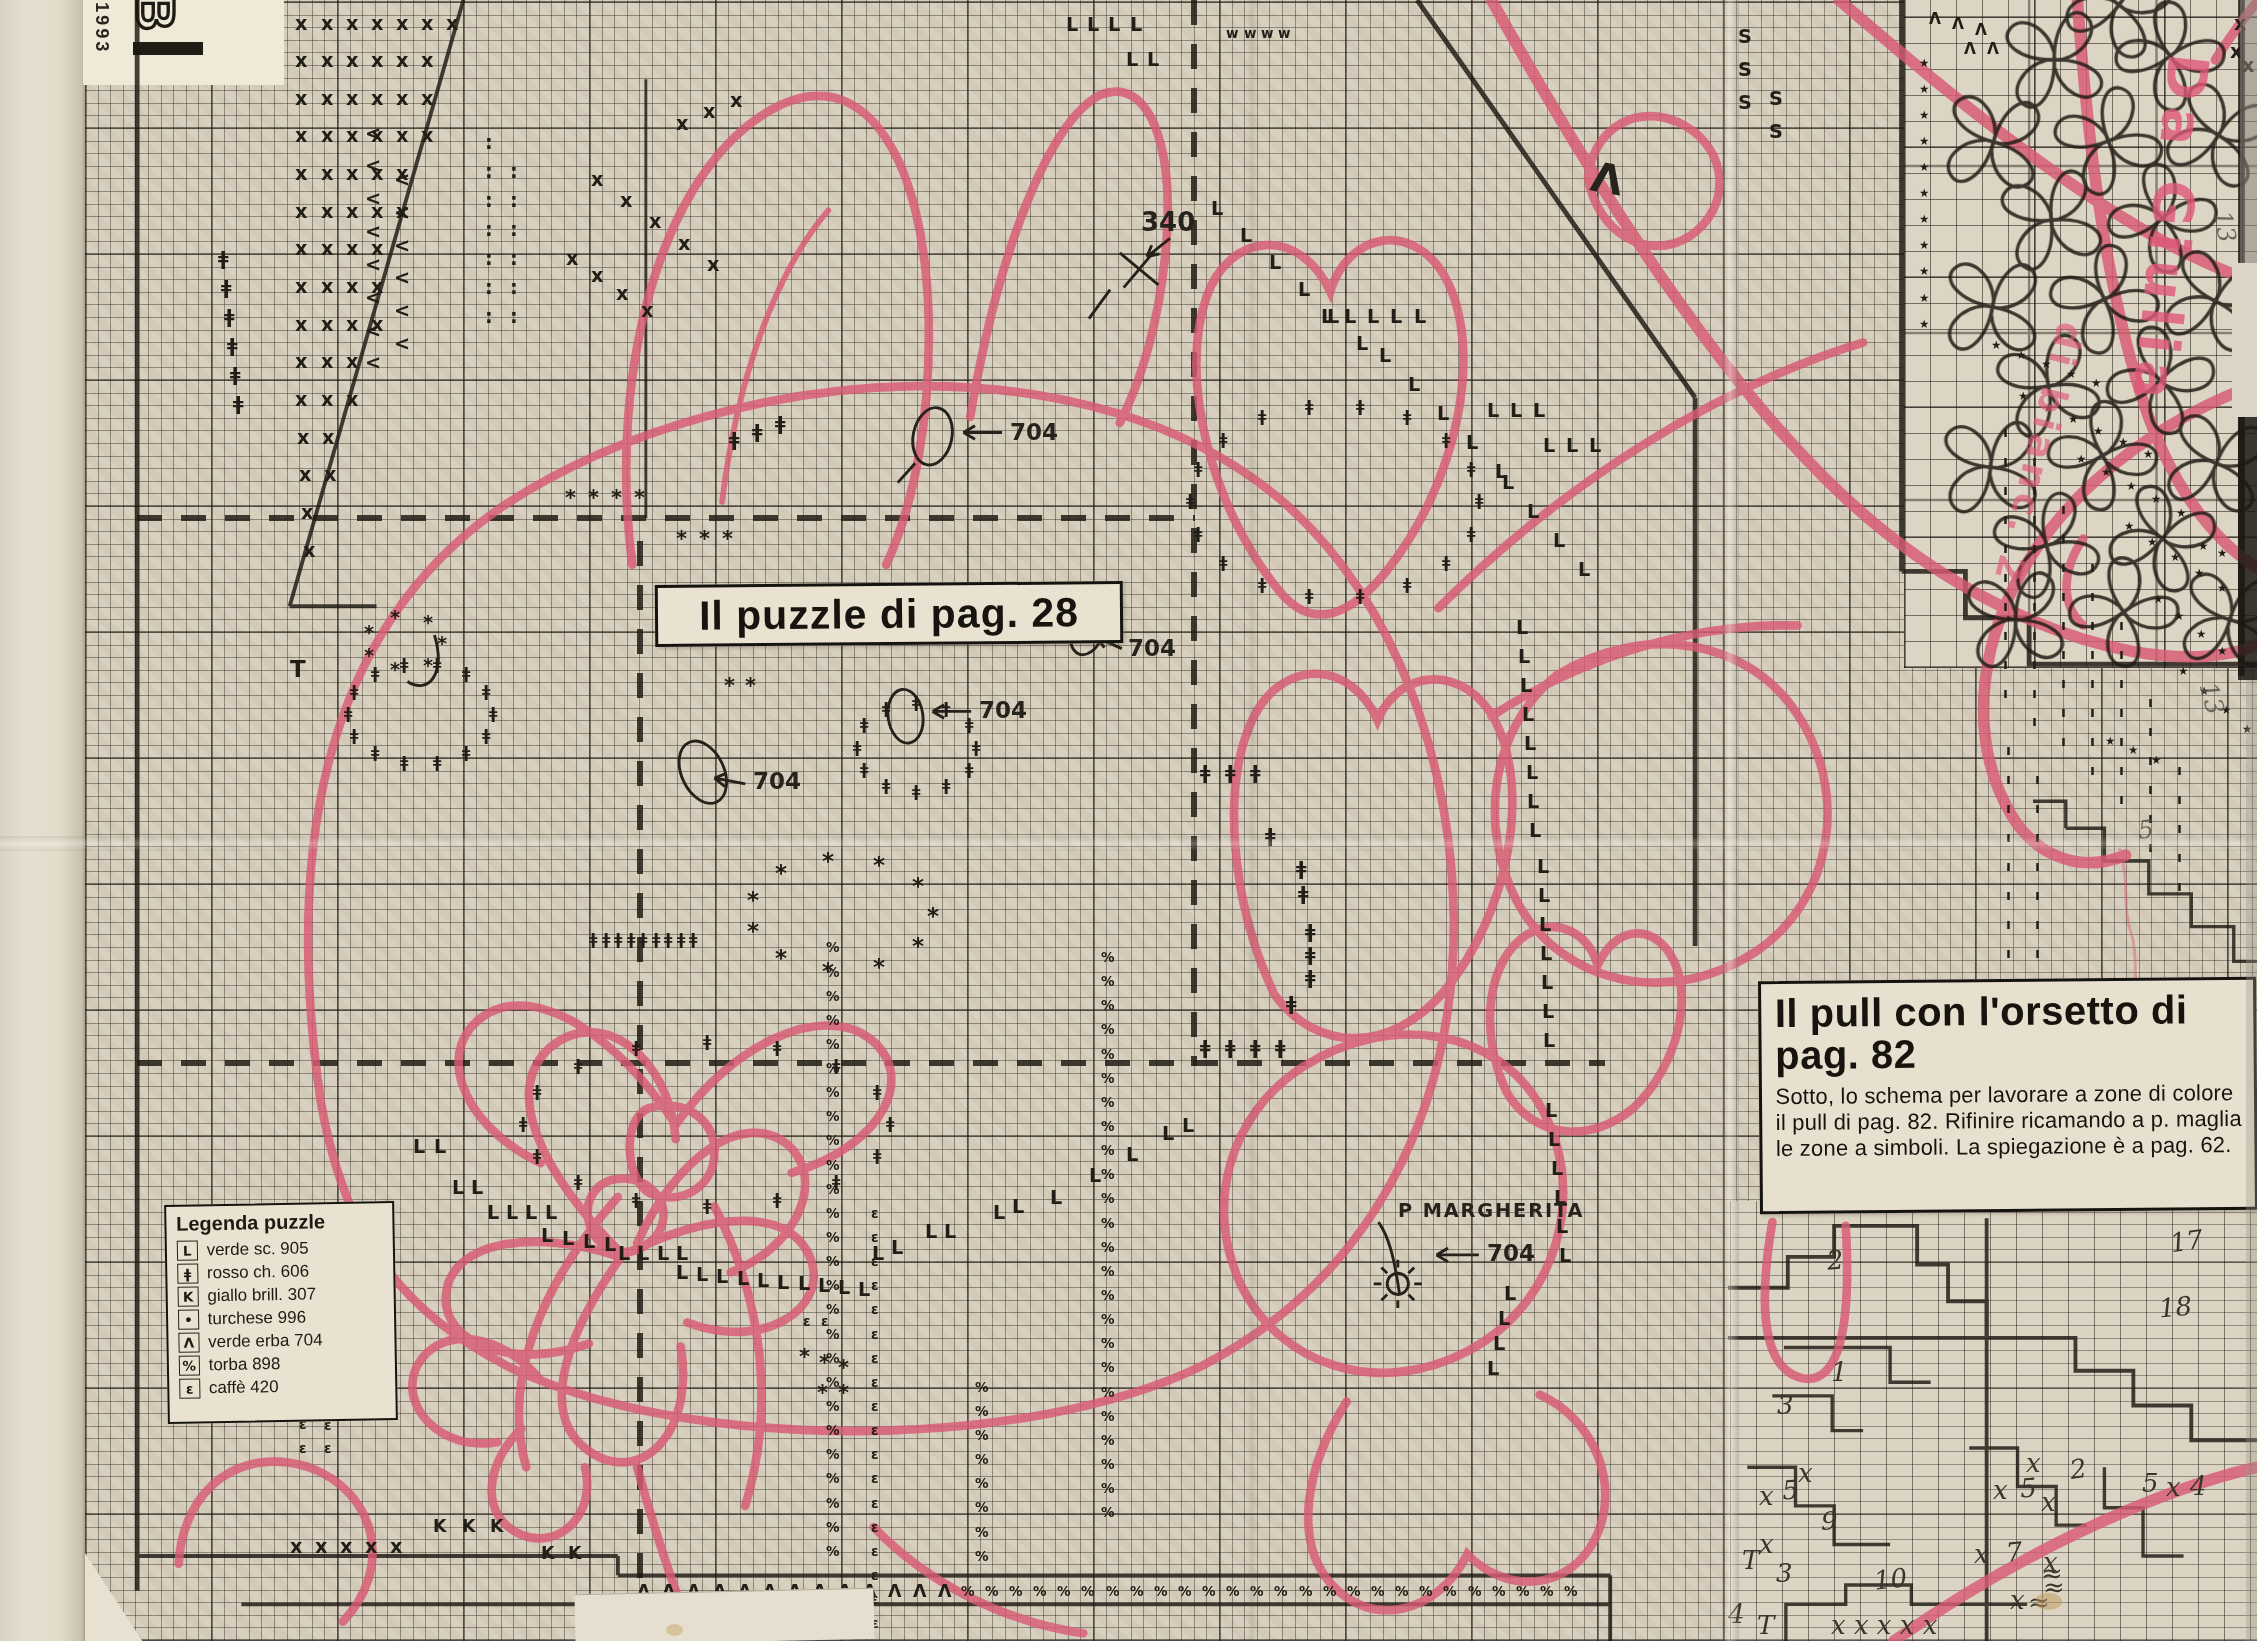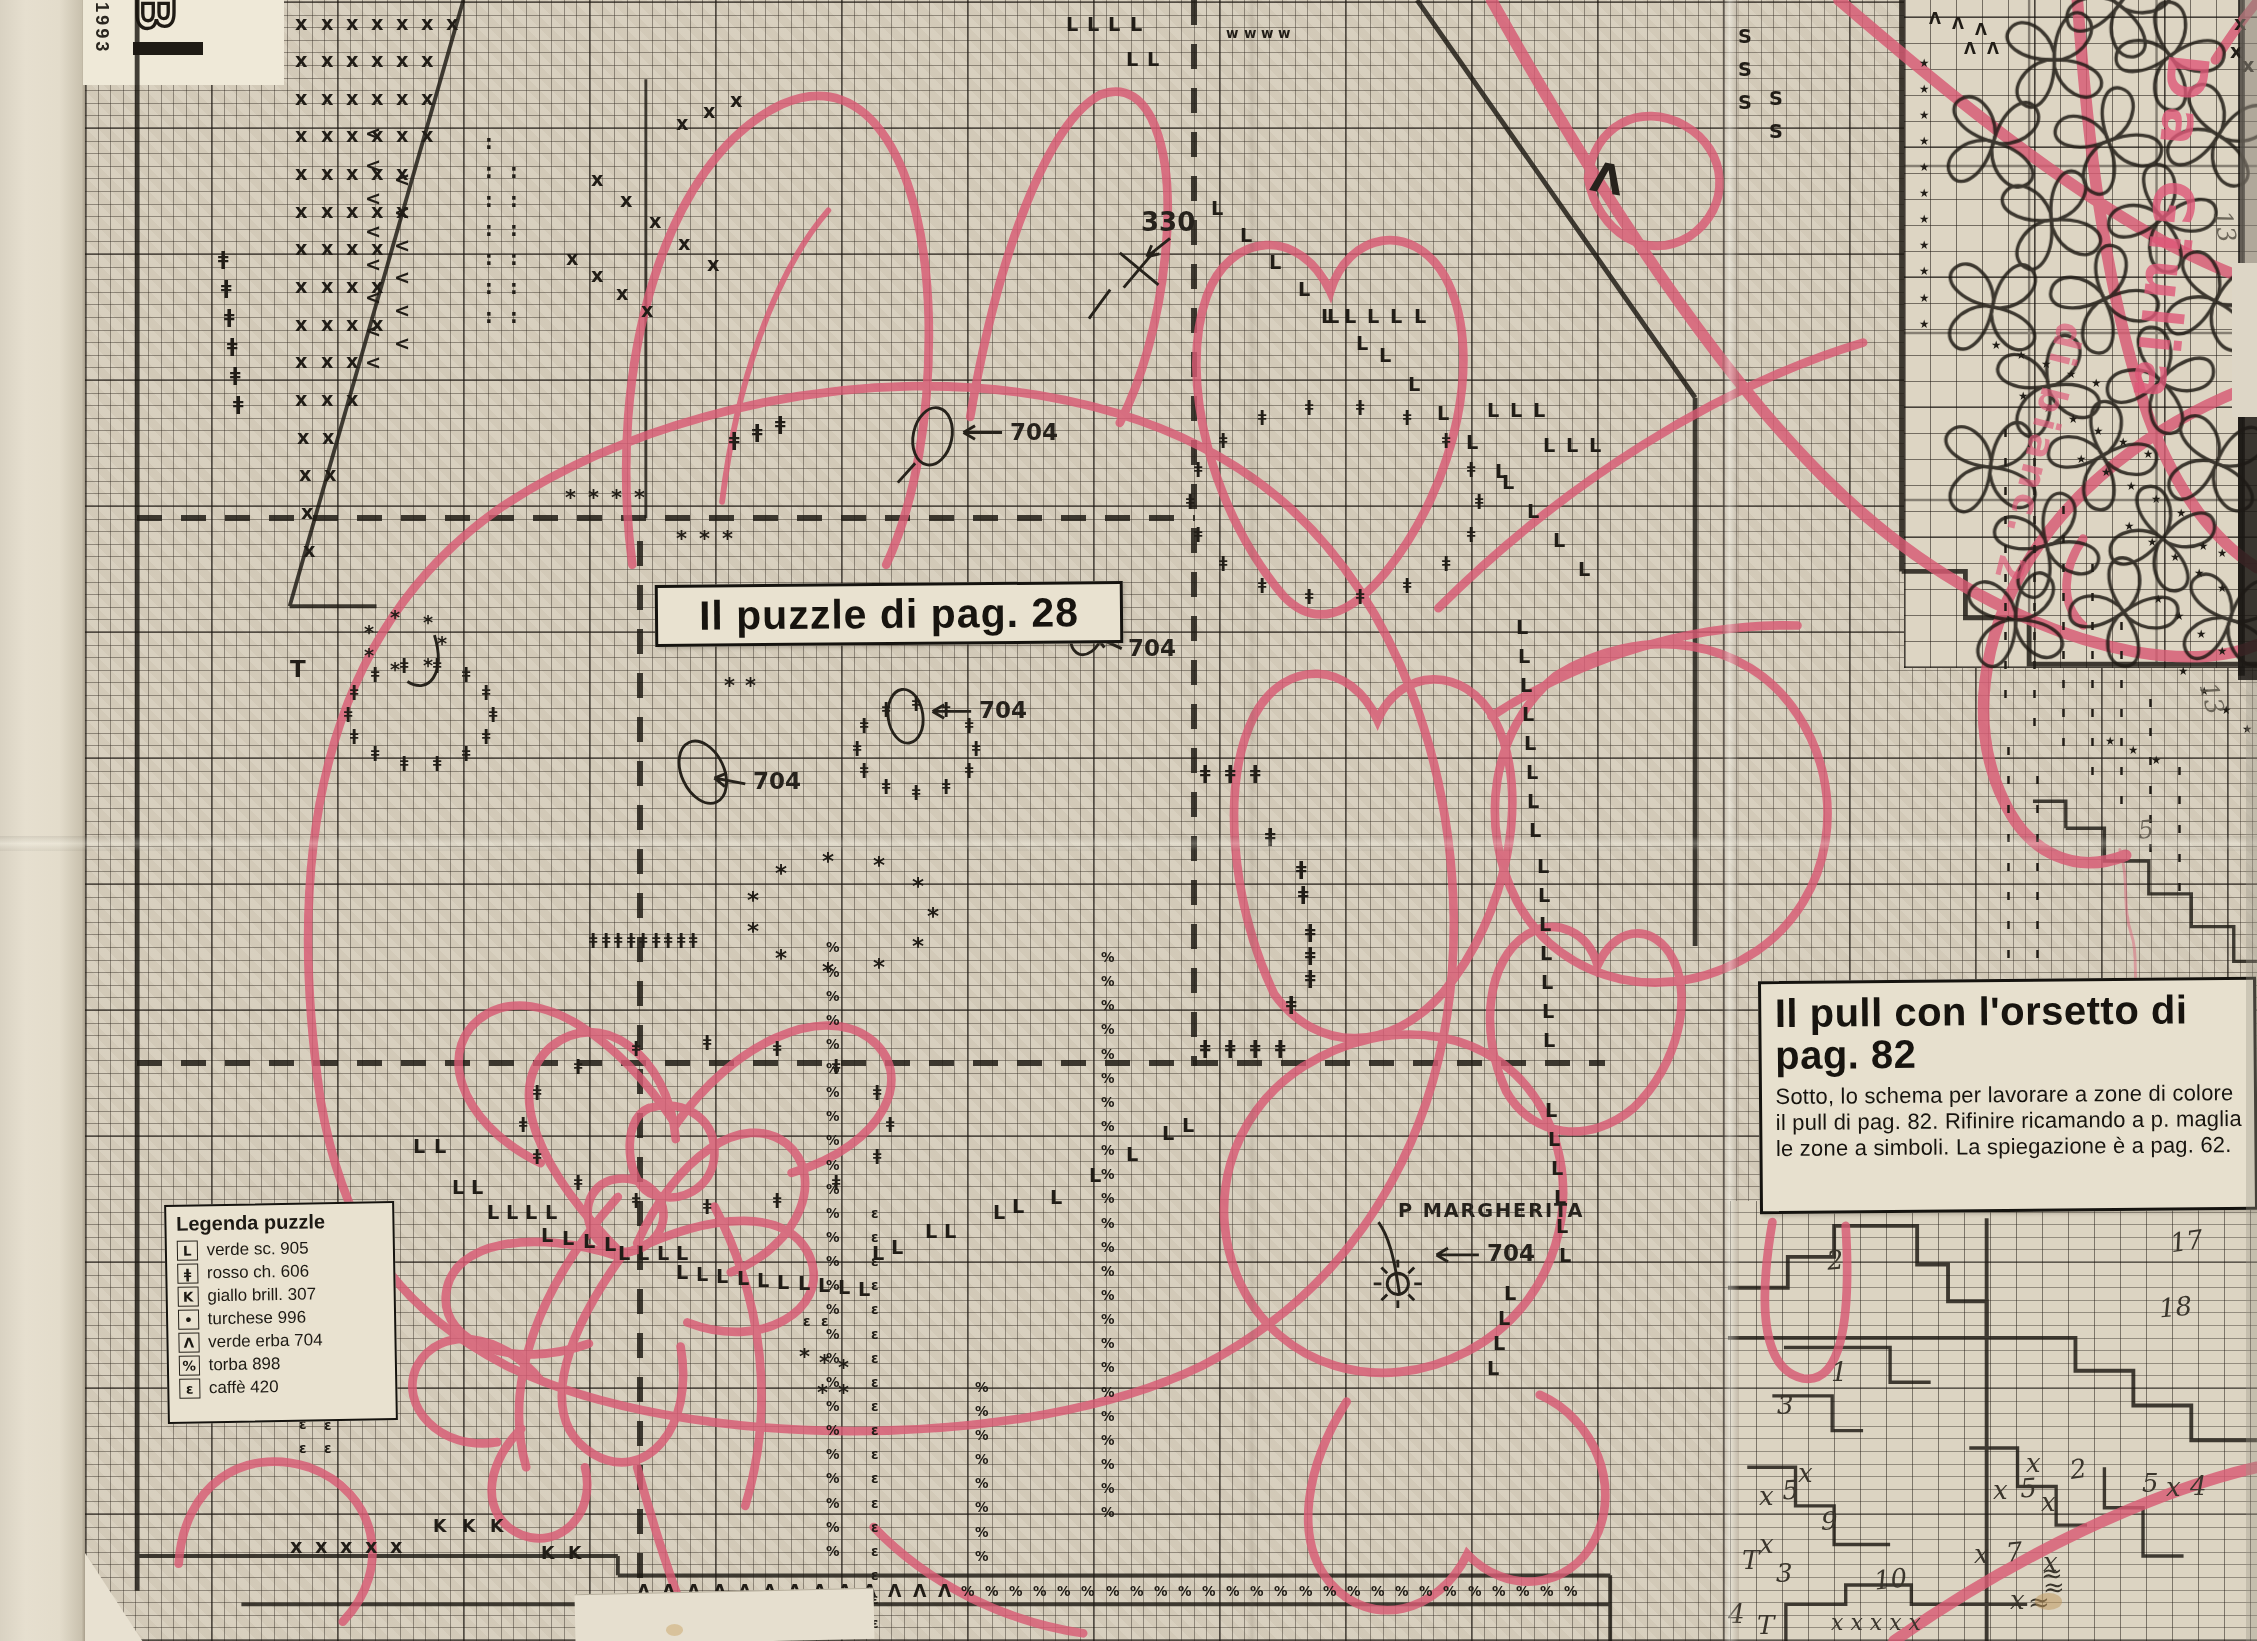--- a/index.html
+++ b/index.html
@@ -814,21 +814,21 @@
       <span class="hand" style="left: 1798px; top: 1460px; font-size: 26px;">x</span>
       <span class="hand" style="left: 1759px; top: 1483px; font-size: 26px;">x</span>
       <span class="hand" style="left: 1782px; top: 1477px; font-size: 26px; transform: rotate(-4deg);">5</span>
       <span class="hand" style="left: 1821px; top: 1508px; font-size: 26px;">9</span>
       <span class="hand" style="left: 1759px; top: 1531px; font-size: 26px;">x</span>
       <span class="hand" style="left: 1742px; top: 1547px; font-size: 26px;">T</span>
       <span class="hand" style="left: 1776px; top: 1560px; font-size: 26px;">3</span>
       <span class="hand" style="left: 1874px; top: 1566px; font-size: 26px; transform: rotate(-6deg);">10</span>
       <span class="hand" style="left: 1728px; top: 1601px; font-size: 26px;">4</span>
       <span class="hand" style="left: 1757px; top: 1612px; font-size: 26px;">T</span>
-      <span class="hand" style="left: 1831px; top: 1612px; font-size: 22px;">x x x x x</span>
+      <span class="hand" style="left: 1831px; top: 1612px; font-size: 26px;">x x x x x</span>
       <span class="hand" style="left: 2026px; top: 1450px; font-size: 26px;">x</span>
       <span class="hand" style="left: 2070px; top: 1456px; font-size: 26px; transform: rotate(-8deg);">2</span>
       <span class="hand" style="left: 1993px; top: 1477px; font-size: 26px;">x</span>
       <span class="hand" style="left: 2020px; top: 1475px; font-size: 26px; transform: rotate(-4deg);">5</span>
       <span class="hand" style="left: 2041px; top: 1489px; font-size: 26px;">x</span>
       <span class="hand" style="left: 1974px; top: 1541px; font-size: 26px;">x</span>
       <span class="hand" style="left: 2006px; top: 1539px; font-size: 26px; transform: rotate(-6deg);">7</span>
       <span class="hand" style="left: 2043px; top: 1549px; font-size: 26px;">x</span>
       <span class="hand" style="left: 2041px; top: 1560px; font-size: 26px;">≈</span>
       <span class="hand" style="left: 2043px; top: 1574px; font-size: 26px;">≈</span>
@@ -844,21 +844,21 @@
       <span class="edge-note vtext" style="left: 689px; top: 1609px; font-size: 23px;">re</span>
       <span class="edge-note vtext" style="left: 714px; top: 1607px; font-size: 23px;">A</span>
       <span class="edge-note vtext" style="left: 757px; top: 1603px; font-size: 23px;">=</span>
     </div>
 
   <span class="annot" style="left:1010px;top:421px;font-size:23px">704</span>
   <span class="annot" style="left:979px;top:699px;font-size:23px">704</span>
   <span class="annot" style="left:753px;top:770px;font-size:23px">704</span>
   <span class="annot" style="left:1128px;top:637px;font-size:23px">704</span>
   <span class="annot" style="left:1487px;top:1242px;font-size:23px">704</span>
-  <span class="annot" style="left:1141px;top:209px;font-size:26px">330</span>
+  <span class="annot" style="left:1141px;top:209px;font-size:26px">340</span>
   <span class="annot" style="left:1398px;top:1201px;font-size:19.3px;letter-spacing:1.9px">P MARGHERITA</span>
   <span class="annot" style="left:1591px;top:159px;font-size:41px;transform:rotate(10deg)">Λ</span>
 
   <span class="pink-note vtext" style="left:2142px;top:53px;font-size:56px;letter-spacing:7.7px;transform:rotate(6deg)">Da Giulia</span>
   <span class="pink-note vtext" style="left:2020px;top:319px;font-size:37px;letter-spacing:4.8px;opacity:.65;transform:rotate(14deg)">di bianc. 2</span>
 
   <div class="puzzle-box">
     <span>Il puzzle di pag. 28</span>
   </div>
   <div class="pull-box">

